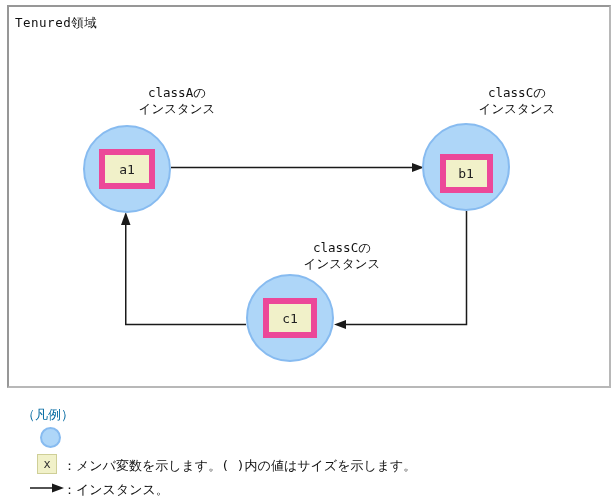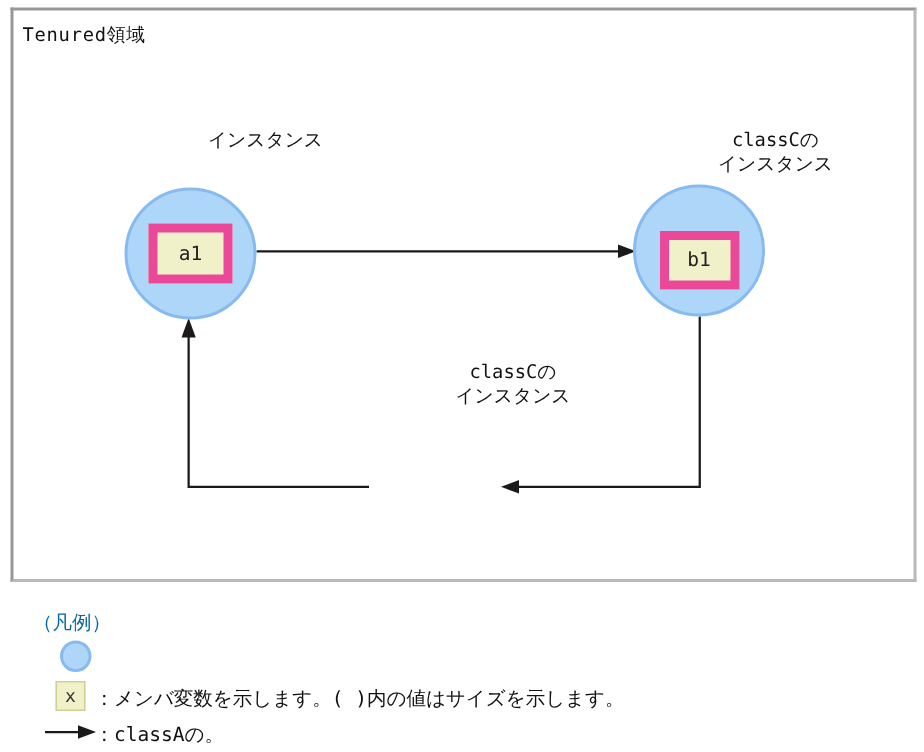--- a/index.html
+++ b/index.html
@@ -131,47 +131,51 @@
       <polygon points="334,324.5 346,320 346,329" fill="#1a1a1a"></polygon>
     </g>
 
     <g>
       <polyline points="246,324.5 125.75,324.5 125.75,224" fill="none" stroke="#1a1a1a" stroke-width="1.5"></polyline>
       <polygon points="125.75,212 121,225 130.5,225" fill="#1a1a1a"></polygon>
     </g>
   </svg>
 
   <div class="class-label" style="left:97px;top:85px;">
+    <div>classAの</div>
     <div>インスタンス</div>
   </div>
   <div class="instance-circle" style="left:83px;top:125px;">
     <div class="member-box">a1</div>
   </div>
 
   <div class="class-label" style="left:437px;top:85px;">
     <div>classCの</div>
     <div>インスタンス</div>
   </div>
   <div class="instance-circle" style="left:422px;top:123px;">
     <div class="member-box" style="width:53px;height:39px;margin-top:13px;">b1</div>
   </div>
 
   <div class="class-label" style="left:262px;top:240px;">
     <div>classCの</div>
     <div>インスタンス</div>
   </div>
+  <div class="instance-circle" style="left:246px;top:274px;">
+    <div class="member-box" style="width:54px;height:40px;">c1</div>
+  </div>
 
   <div class="legend-title">（凡例）</div>
 
   <div class="legend-circle"></div>
 
   <div class="legend-membox">
     <span>x</span>
   </div>
   <div class="legend-text row2">：メンバ変数を示します。( )内の値はサイズを示します。</div>
 
   <svg class="legend-arrow" viewBox="0 0 36 12" xmlns="http://www.w3.org/2000/svg">
     <line x1="1" y1="6" x2="24" y2="6" stroke="#1a1a1a" stroke-width="1.5"></line>
     <polygon points="35,6 23,1.5 23,10.5" fill="#1a1a1a"></polygon>
   </svg>
-  <div class="legend-text row3">：classAの。</div>
+  <div class="legend-text row3">：インスタンス。</div>
 
 </div>
 
 </body></html>

